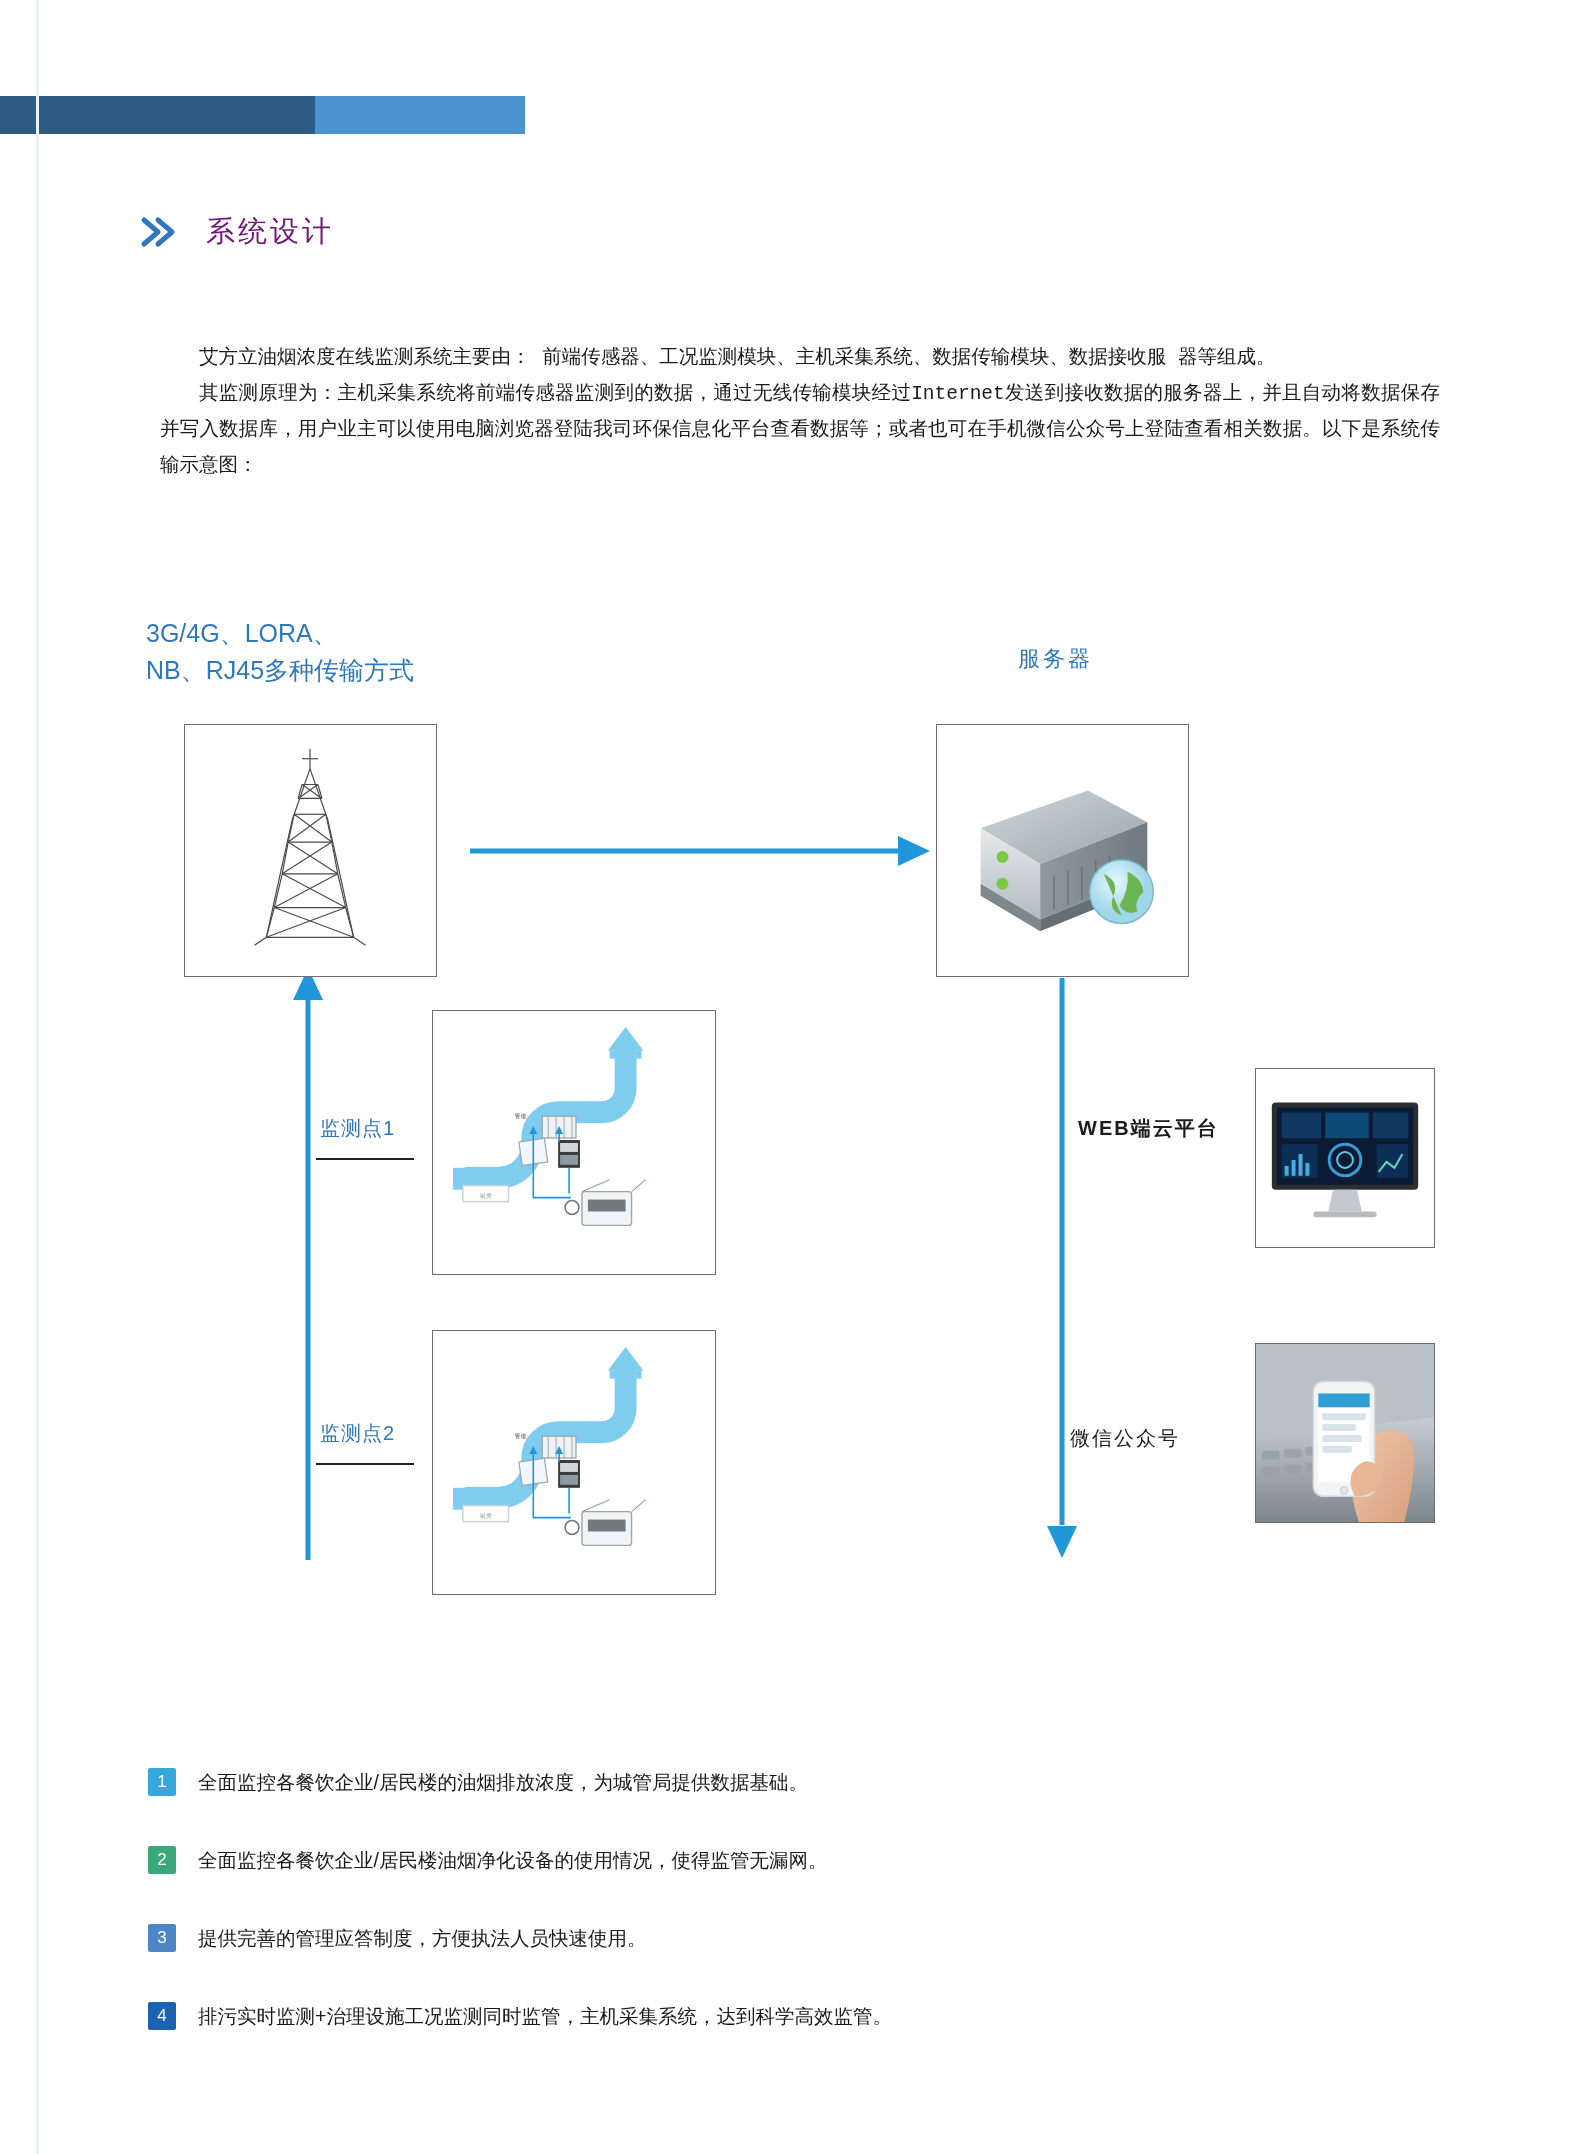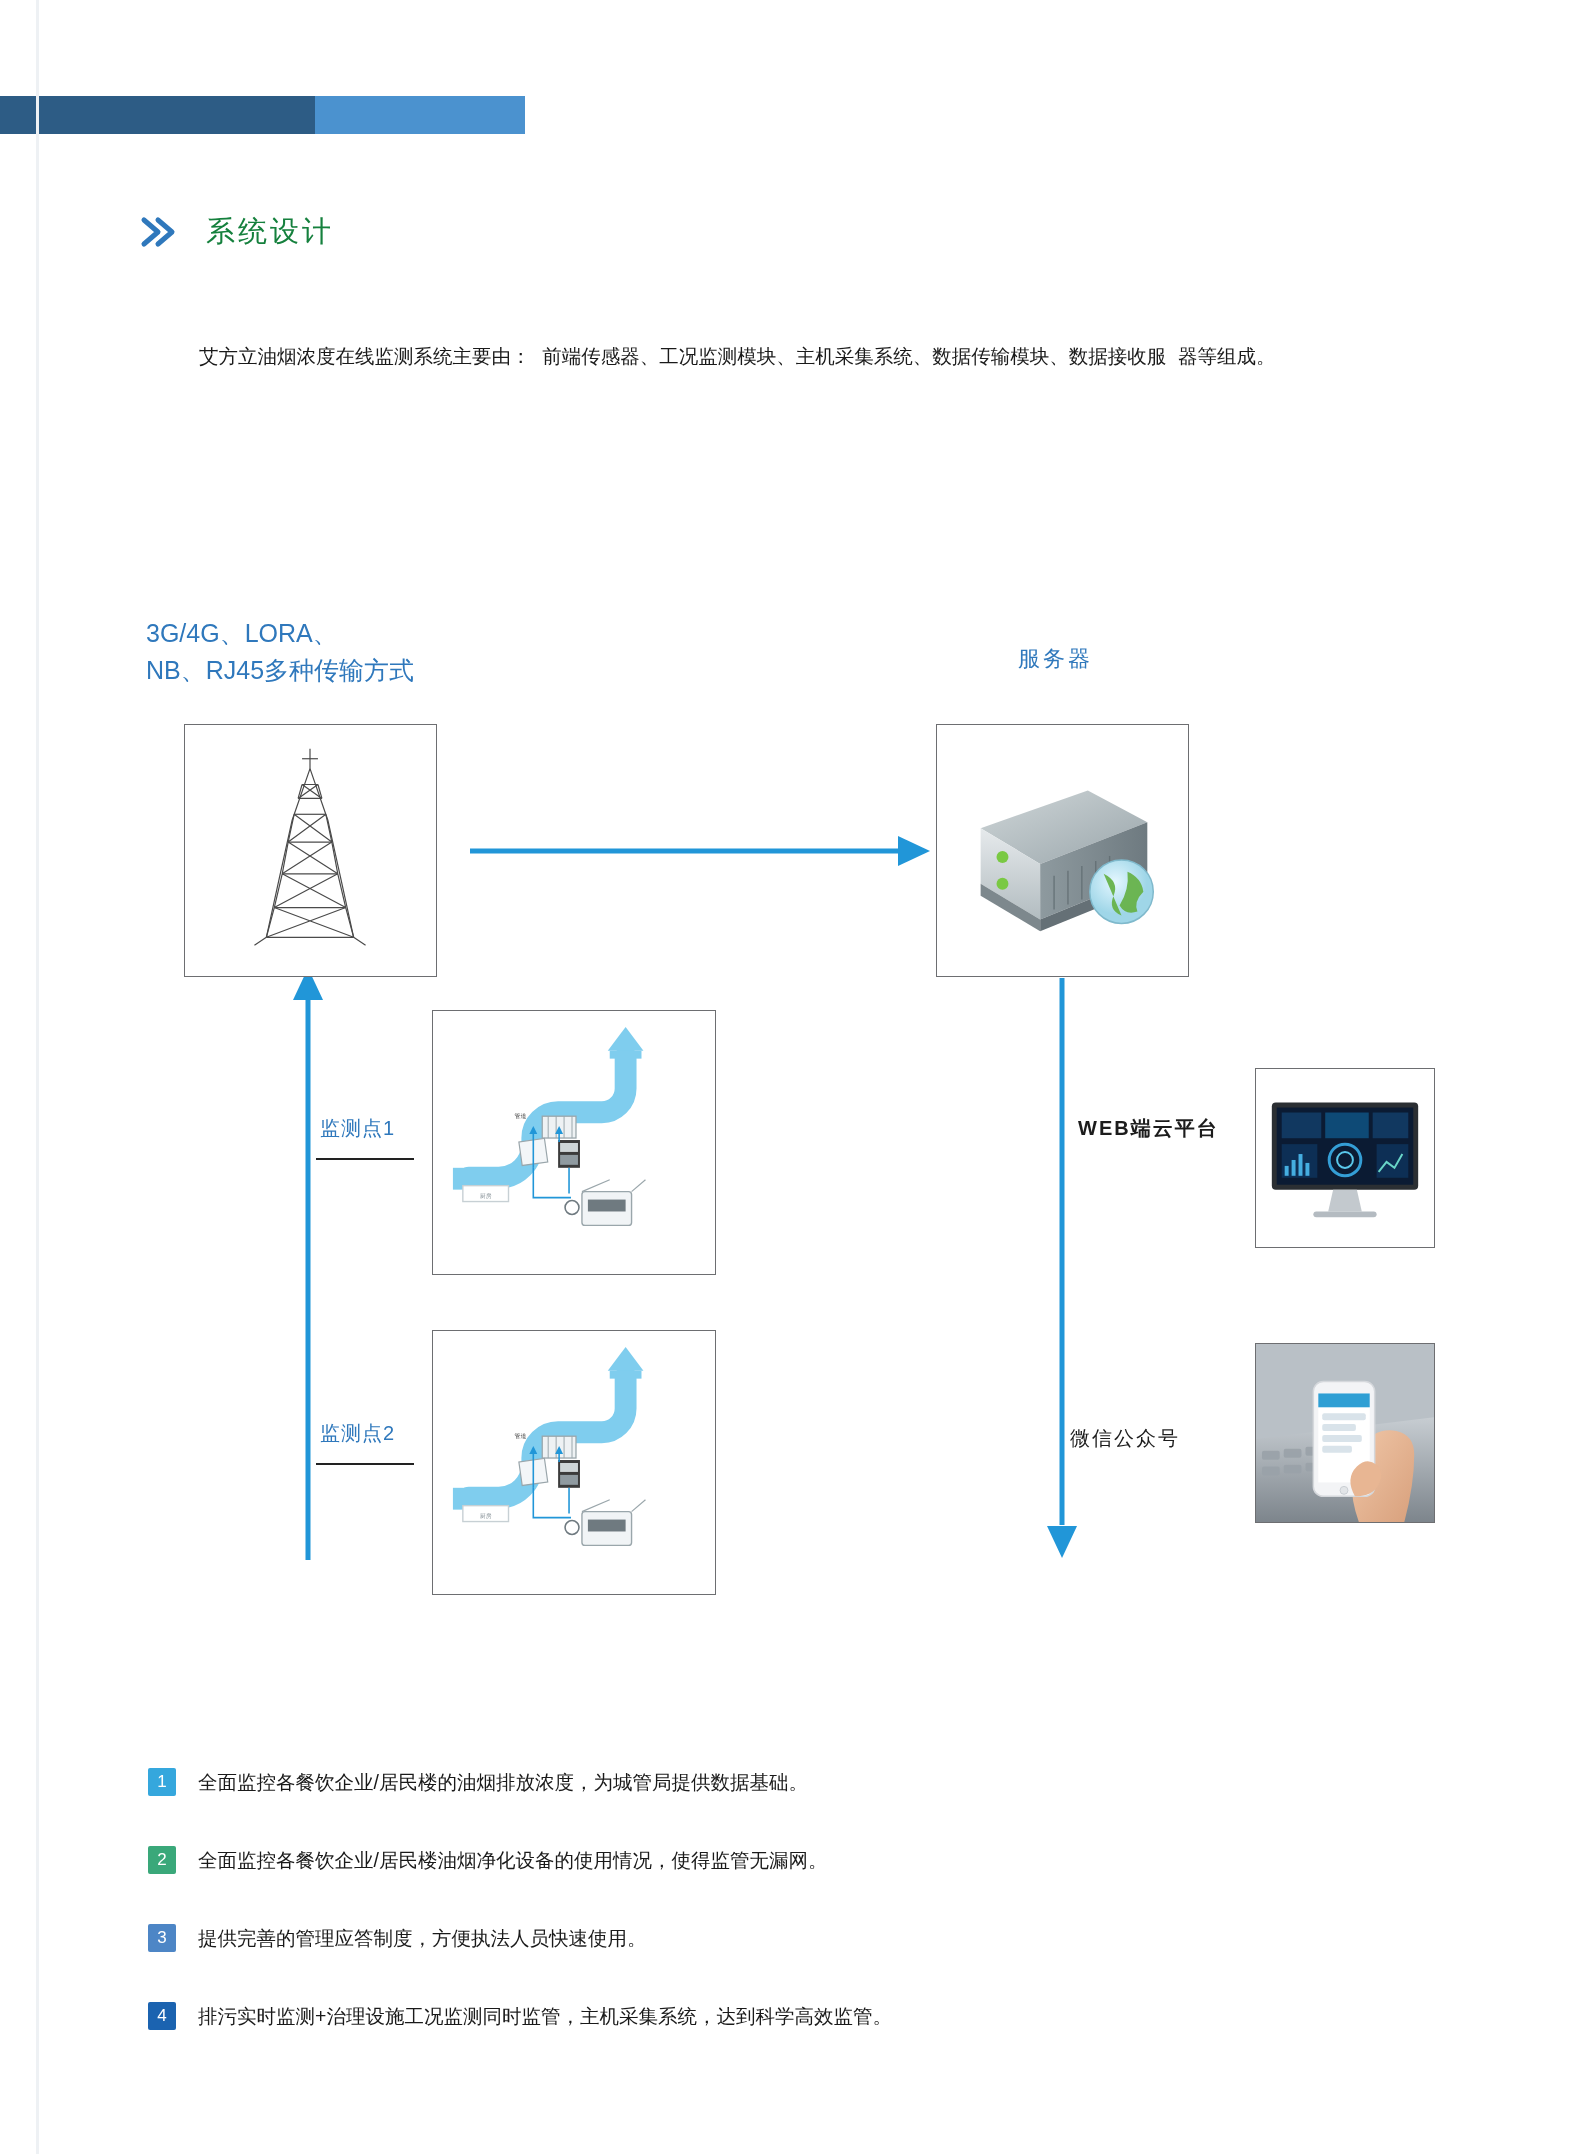--- a/index.html
+++ b/index.html
@@ -57,21 +57,21 @@
     gap: 26px;
   }
   .chev-icon {
     width: 40px;
     height: 40px;
     color: #2f78bc;
     display: block;
   }
   .section-title {
     font-size: 29px;
-    color: #15803d;
+    color: #701a75;
     letter-spacing: 3px;
     font-weight: 400;
   }
 
   
   .body-copy {
     position: absolute;
     left: 160px;
     top: 340px;
     width: 1280px;
@@ -169,20 +169,21 @@
     <svg class="chev-icon" viewBox="0 0 40 40" aria-hidden="true">
       <path d="M4 8 L18 20 L4 32" fill="none" stroke="#2f78bc" stroke-width="5" stroke-linecap="round" stroke-linejoin="round"></path>
       <path d="M18 8 L32 20 L18 32" fill="none" stroke="#2f78bc" stroke-width="5" stroke-linecap="round" stroke-linejoin="round"></path>
     </svg>
   </span>
   <span class="section-title">系统设计</span>
 </div>
 
 <div class="body-copy">
   <p class="indent">艾方立油烟浓度在线监测系统主要由： 前端传感器、工况监测模块、主机采集系统、数据传输模块、数据接收服 器等组成。</p>
+  <p class="indent">其监测原理为：主机采集系统将前端传感器监测到的数据，通过无线传输模块经过Internet发送到接收数据的服务器上，并且自动将数据保存并写入数据库，用户业主可以使用电脑浏览器登陆我司环保信息化平台查看数据等；或者也可在手机微信公众号上登陆查看相关数据。以下是系统传输示意图：</p>
 </div>
 
 <div class="diagram">
 
   <svg class="fit" style="position:absolute;left:0;top:0;width:1586px;height:2154px;">
 
     <line x1="470" y1="851" x2="900" y2="851" stroke="#2196d8" stroke-width="5"></line>
     <polygon points="930,851 898,836 898,866" fill="#2196d8"></polygon>
 
     <line x1="308" y1="1560" x2="308" y2="1000" stroke="#2196d8" stroke-width="5"></line>

